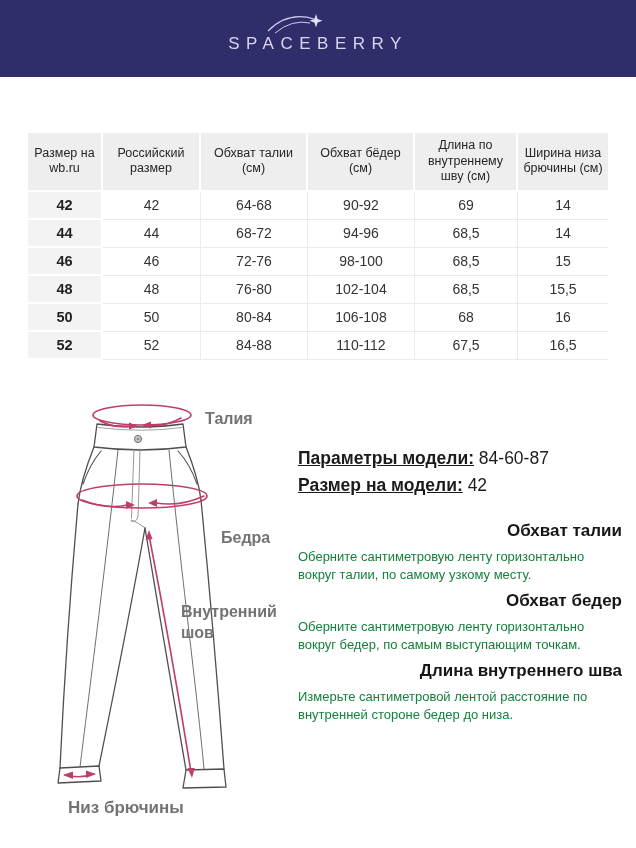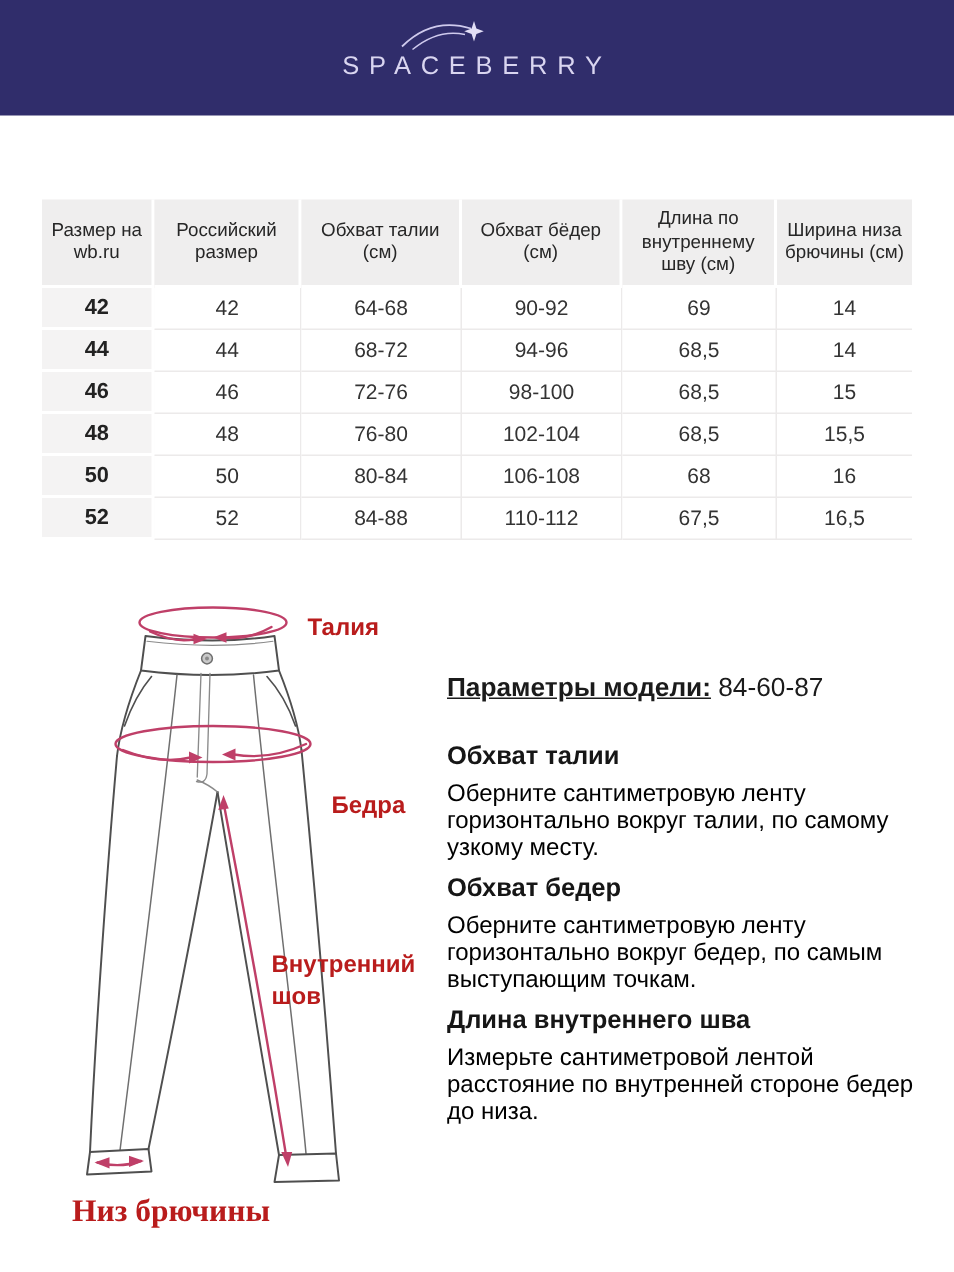--- a/index.html
+++ b/index.html
@@ -44,37 +44,37 @@
   }
   .size-table td:last-child { border-right:none; }
   .size-table td.first {
     background:#f4f3f3; color:#222222; font-weight:700; font-size:14.5px;
     border-right:2px solid #ffffff; border-bottom:2px solid #ffffff;
   }
 
   
   .diagram-svg { position:absolute; left:28px; top:392px; }
   .diag-label {
-    position:absolute; color:#b91c1c; font-weight:600; font-size:16px;
+    position:absolute; color:#737373; font-weight:600; font-size:16px;
     line-height:21px;
   }
   .lbl-waist  { left:205px; top:408px; }
   .lbl-hips   { left:221px; top:487px;margin-top:40px; }
-  .lbl-inseam { left:181px; top:601px; width:105px;margin-top:32px; }
-  .lbl-hem    { left:48px;  top:797px; font-size:21px;font-family:Liberation Serif, serif; }
+  .lbl-inseam { left:181px; top:601px; width:105px; }
+  .lbl-hem    { left:68px;  top:797px; font-size:17px; }
 
   
   .right-col { position:absolute; left:298px; top:446px; width:324px; }
   .mi-line { font-size:17.5px; line-height:24px; margin-bottom:3px; color:#1b1b1b; }
   .mi-label { font-weight:700;text-decoration:underline; }
   .mi-value { font-weight:400; }
   .guide-section { margin-top:7px; }
   .guide-section.first-sec { margin-top:24px; }
-  .guide-title { font-size:17px; font-weight:700; color:#161616; margin:0 0 7px 0; }
-  .guide-text { font-size:16px; font-weight:400; color:#000000; line-height:18px; margin:0; }
+  .guide-title { font-size:17px; font-weight:700; color:#161616; margin:0 0 7px 0;text-align:right; }
+  .guide-text { font-size:13px; font-weight:400; color:#15803d; line-height:18px; margin:0; }
 </style>
 </head>
 <body>
 
 <div class="page">
 
   <div class="brand-band">
     <div class="logo-wrap">
       <svg class="comet" width="60" height="28" viewBox="0 0 60 28">
         <path d="M2,23 Q22,3 48,11" fill="none" stroke="#cfcaed" stroke-width="1.2"></path>
@@ -218,20 +218,24 @@
   <div class="diag-label lbl-hips">Бедра</div>
   <div class="diag-label lbl-inseam">Внутренний шов</div>
   <div class="diag-label lbl-hem">Низ брючины</div>
 
   <div class="right-col">
     <div class="model-info">
       <div class="mi-line">
         <span class="mi-label">Параметры модели:</span>
         <span class="mi-value">84-60-87</span>
       </div>
+      <div class="mi-line">
+        <span class="mi-label">Размер на модели:</span>
+        <span class="mi-value">42</span>
+      </div>
     </div>
 
     <div class="guide-section first-sec">
       <h3 class="guide-title">Обхват талии</h3>
       <p class="guide-text">Оберните сантиметровую ленту горизонтально вокруг талии, по самому узкому месту.</p>
     </div>
     <div class="guide-section">
       <h3 class="guide-title">Обхват бедер</h3>
       <p class="guide-text">Оберните сантиметровую ленту горизонтально вокруг бедер, по самым выступающим точкам.</p>
     </div>

